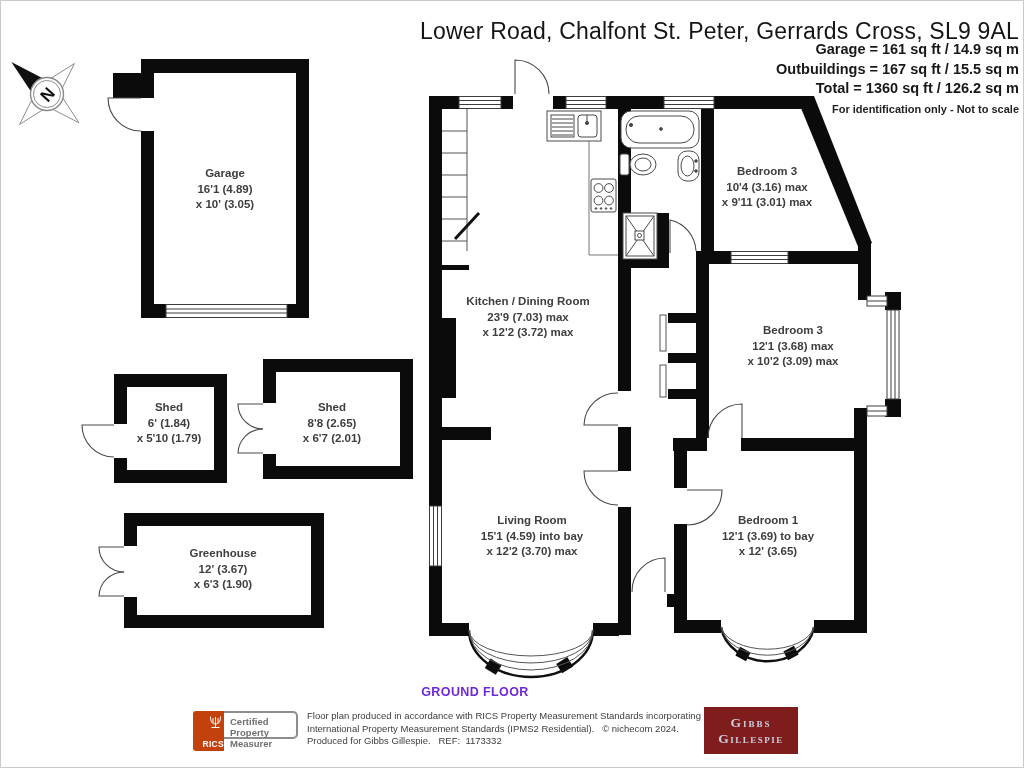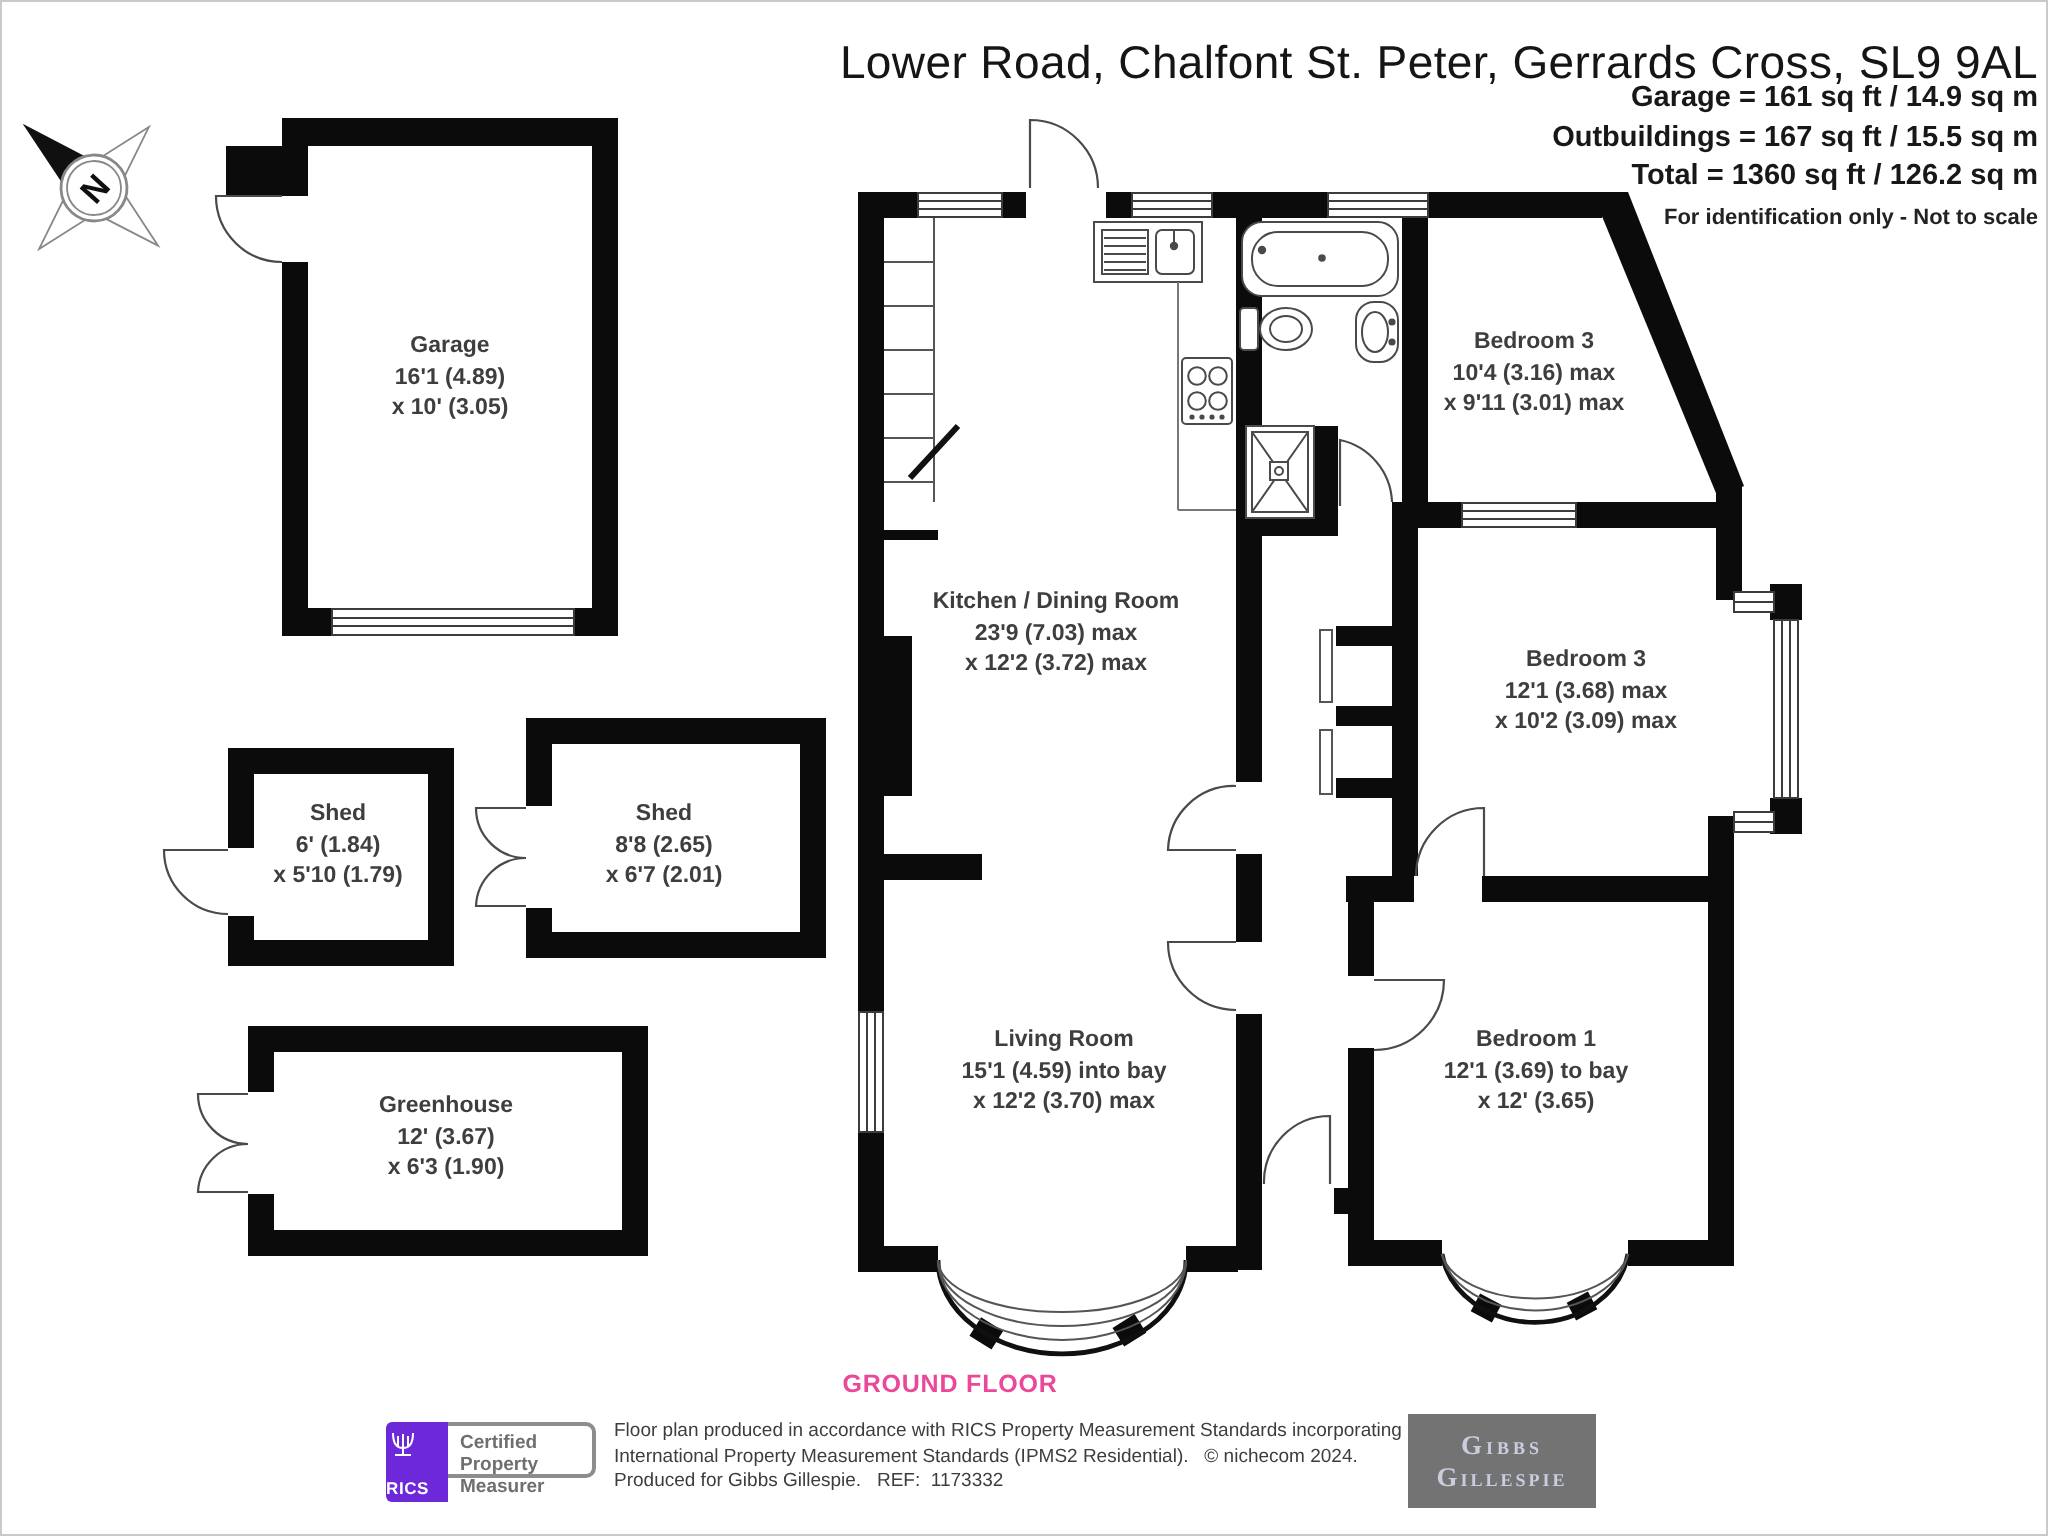--- a/index.html
+++ b/index.html
@@ -13,36 +13,36 @@
   .summary{position:absolute;top:39px;right:4px;text-align:right;color:#181818;}
   .summary .s-line{font-size:14.5px;line-height:19.5px;font-weight:bold;white-space:nowrap;}
   .summary .s-note{font-size:11px;margin-top:4px;font-weight:bold;color:#222;}
 
   .room-label{position:absolute;transform:translateX(-50%);text-align:center;
               color:#3e3e3e;font-size:11.5px;line-height:15.5px;font-weight:bold;
               white-space:nowrap;}
   .room-label span{display:block;}
 
   .floor-label{position:absolute;left:474px;top:684px;transform:translateX(-50%);
-               font-size:12.5px;font-weight:bold;color:#ec4899;letter-spacing:.4px;}
+               font-size:12.5px;font-weight:bold;color:#6d28d9;letter-spacing:.4px;}
 
   .rics-box{position:absolute;left:192px;top:710px;width:31px;height:40px;
-            background:#6d28d9;border-radius:3px 0 0 3px;text-align:left;}
+            background:#c2410c;border-radius:3px 0 0 3px;text-align:right;}
   .rics-box .rics-text{position:absolute;bottom:2px;left:0;right:0;font-size:8.5px;
             font-weight:bold;color:#fff;letter-spacing:.3px;}
   .rics-box svg{margin-top:4px;}
   .cpm-box{position:absolute;left:223px;top:710px;width:74px;height:28px;
            border:2px solid #8d8d8d;border-left:none;border-radius:0 5px 5px 0;
            box-sizing:border-box;padding:3px 0 0 6px;color:#6f6f6f;
            font-weight:bold;font-size:9.5px;line-height:11px;}
   .disclaimer{position:absolute;left:306px;top:709px;font-size:9.5px;line-height:12.5px;
               color:#3d3d3d;}
   .disclaimer div{white-space:pre;}
   .gibbs{position:absolute;left:703px;top:706px;width:94px;height:47px;
-         background:#737373;color:#c9cede;text-align:center;
+         background:#7f1d1d;color:#c9cede;text-align:center;
          font-family:"Liberation Serif",serif;}
   .gibbs .g1{margin-top:8px;font-size:13.5px;letter-spacing:2px;
              font-variant:small-caps;font-weight:bold;}
   .gibbs .g2{font-size:13.5px;letter-spacing:1.5px;font-variant:small-caps;font-weight:bold;}
 </style>
 </head>
 <body>
 
 <div class="page">
 

